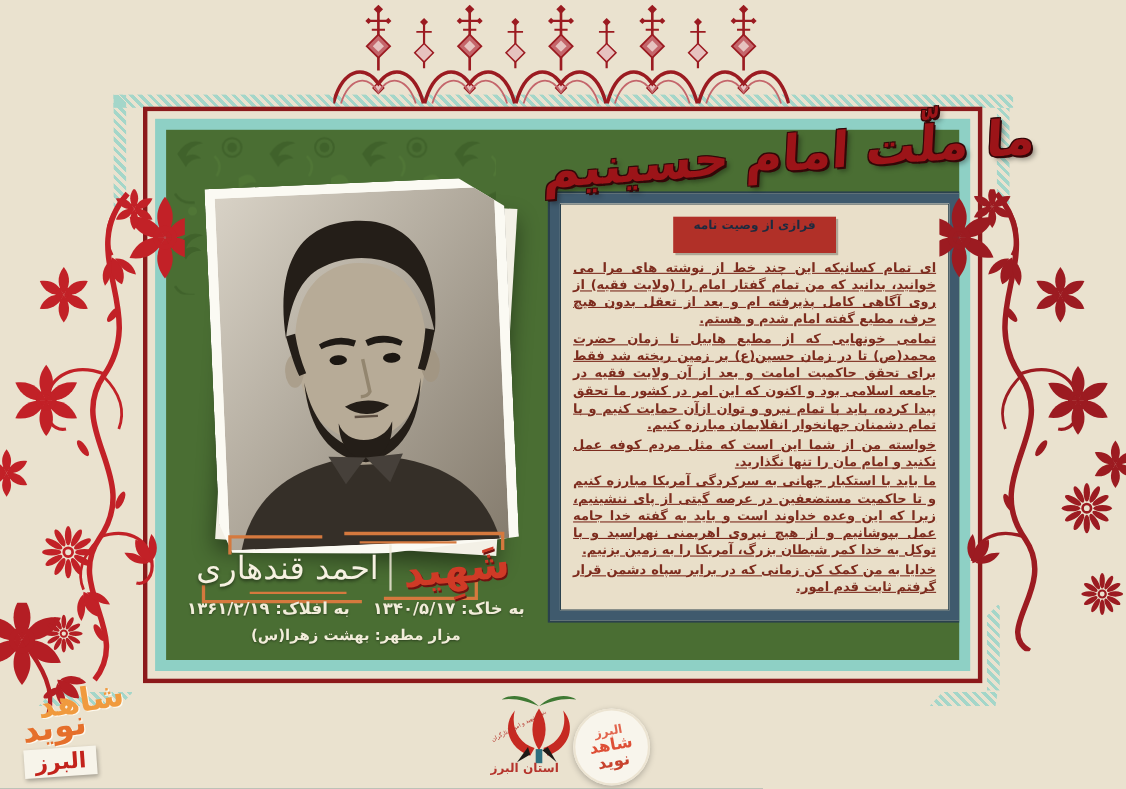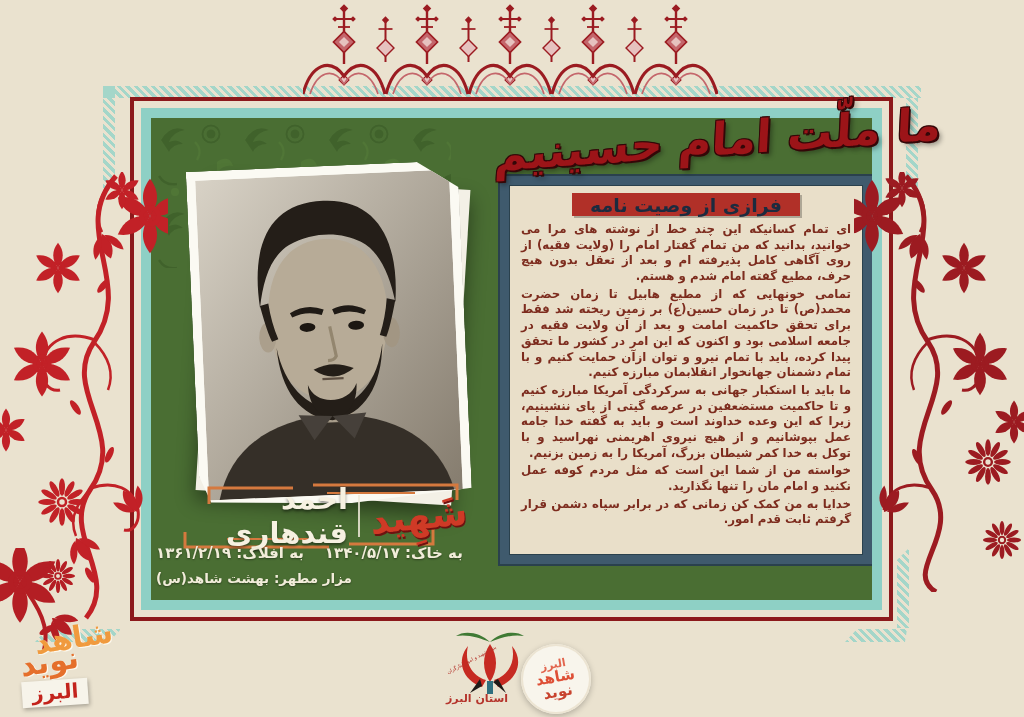--- a/index.html
+++ b/index.html
@@ -64,49 +64,50 @@
   .nameplate svg.brackets { position:absolute; inset:0; width:100%; height:100%; }
   .name-row {
     position:absolute; inset:0; display:flex; align-items:center; justify-content:center;
     gap:10px; direction:rtl;
   }
   .honorific {
     font-size:37px; font-weight:bold; color:#cf3a26;
     text-shadow:1px 2px 0 #6e1210; transform: rotate(-6deg);
   }
   .name-divider { width:2px; height:42px; background:#efe9d8; opacity:.85; }
-  .martyr-name { font-size:29px; font-weight:bold; color:#f6f1e1; text-shadow:0 2px 3px rgba(0,0,0,.45);text-align:right; }
+  .martyr-name { font-size:29px; font-weight:normal; color:#f6f1e1; text-shadow:0 2px 3px rgba(0,0,0,.45);text-align:right; }
 
   .meta-line {
-    position:absolute; left:5px; width:335px; text-align:left; direction:rtl;
+    position:absolute; left:5px; width:335px; text-align:center; direction:rtl;
     color:#f2edda; font-weight:bold; z-index:4; text-shadow:0 1px 2px rgba(0,0,0,.4);
   }
   .dates { top:426px; font-size:15px; }
   .grave { top:452px; font-size:13.5px; }
 
   
   .will-box {
     position:absolute; left:349px; top:58px; width:372px; height:388px;
     background: var(--box-bg, #e9dfc9);
     border: 9px solid var(--box-border, #3f5a6d);
     box-shadow: 0 0 0 2px #2a414d, inset 0 0 0 1px #2a414d;
     padding: 8px 12px 6px; z-index:3; overflow:hidden;
   }
   .will-header-wrap { text-align:center; }
   .will-header {
     display:inline-block; background: var(--header-bar, #b13028);
-    color:#1c2b3f; font-weight:bold; font-size:19px;
-    padding:1px 18px 0; direction:rtl;
+    color:#1c2b3f; font-weight:bold; font-size:11px;
+    padding:1px 18px 19px; direction:rtl;
     box-shadow: 2px 2px 0 rgba(0,0,0,.25);
   }
   .will-text { margin-top:6px; }
   .will-text p {
     margin:0 0 2px; direction:rtl; text-align:justify;
     font-size:11.8px; line-height:1.33; font-weight:bold;
     color: var(--body-text, #7d2c1e);
+    text-decoration: underline;
   }
 
   
   .top-ornament { position:absolute; left:303px; top:4px; width:415px; height:92px; z-index:0; }
   .vine { position:absolute; z-index:2; }
   .vine-left  { left:-2px;  top:172px; width:170px; height:448px; color: var(--vine-red-left, #c22127); }
   .vine-right { left:854px; top:172px; width:170px; height:420px; color: var(--vine-red-right, #9c1b21); }
   .corner-cluster { position:absolute; left:0; top:548px; width:78px; height:104px; z-index:2; color:#b41e24; }
 
   
@@ -297,31 +298,31 @@
             <path d="M52,63 H140" stroke-width="2"></path>
           </svg>
           <div class="name-row">
             <span class="honorific">شَهِید</span>
             <span class="name-divider"></span>
             <span class="martyr-name">احمد قندهاری</span>
           </div>
         </div>
 
         <div class="meta-line dates">به خاک: ۱۳۴۰/۵/۱۷&nbsp;&nbsp;&nbsp; به افلاک: ۱۳۶۱/۲/۱۹</div>
-        <div class="meta-line grave">مزار مطهر: بهشت شاهد(س)</div>
+        <div class="meta-line grave">مزار مطهر: بهشت زهرا(س)</div>
 
         <div class="will-box">
           <div class="will-header-wrap">
             <span class="will-header">فرازی از وصیت نامه</span>
           </div>
           <div class="will-text">
             <p>ای تمام کسانیکه این چند خط از نوشته های مرا می خوانید، بدانید که من تمام گفتار امام را (ولایت فقیه) از روی آگاهی کامل پذیرفته ام و بعد از تعقل بدون هیچ حرف، مطیع گفته امام شدم و هستم.</p>
             <p>تمامی خونهایی که از مطیع هابیل تا زمان حضرت محمد(ص) تا در زمان حسین(ع) بر زمین ریخته شد فقط برای تحقق حاکمیت امامت و بعد از آن ولایت فقیه در جامعه اسلامی بود و اکنون که این امر در کشور ما تحقق پیدا کرده، باید با تمام نیرو و توان ازآن حمایت کنیم و با تمام دشمنان جهانخوار انقلابمان مبارزه کنیم.</p>
+            <p>خواسته من از شما این است که مثل مردم کوفه عمل نکنید و امام مان را تنها نگذارید.</p>
             <p>ما باید با استکبار جهانی به سرکردگی آمریکا مبارزه کنیم و تا حاکمیت مستضعفین در عرصه گیتی از پای ننشینیم، زیرا که این وعده خداوند است و باید به گفته خدا جامه عمل بپوشانیم و از هیچ نیروی اهریمنی نهراسید و با توکل به خدا کمر شیطان بزرگ، آمریکا را به زمین بزنیم.</p>
-            <p>خواسته من از شما این است که مثل مردم کوفه عمل نکنید و امام مان را تنها نگذارید.</p>
             <p>خدایا به من کمک کن زمانی که در برابر سپاه دشمن قرار گرفتم ثابت قدم امور.</p>
           </div>
         </div>
 
       </div>
     </div>
   </div>
 
   <div class="calligraphy">ما ملّت امام حسینیم</div>
 

